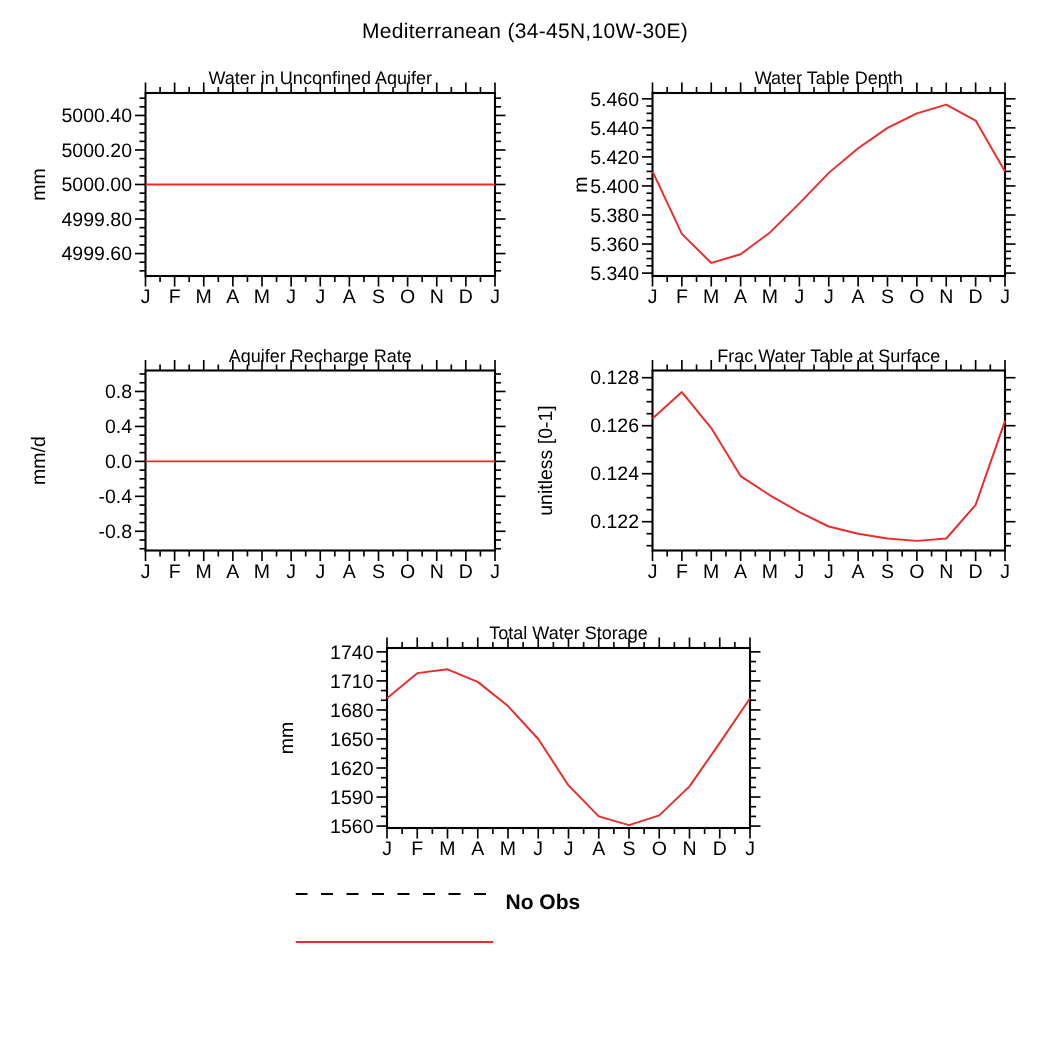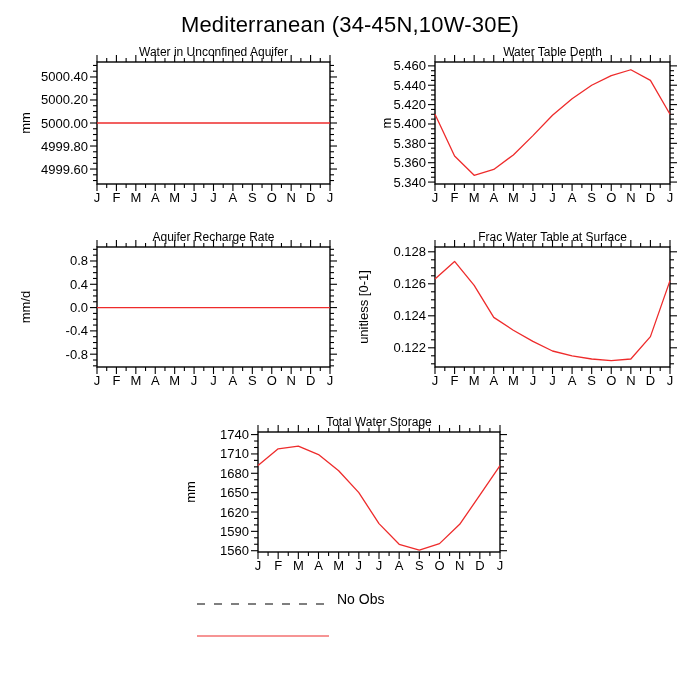--- a/index.html
+++ b/index.html
@@ -1,23 +1,23 @@
 <!DOCTYPE html>
 <html><head>
 <meta charset="utf-8">
 <style>
   html,body{margin:0;padding:0;background:#ffffff;}
   body{font-family:"Liberation Sans", sans-serif; color:#000;}
   .canvas{position:relative;width:700px;height:700px;background:#fff;overflow:hidden;}
   .page-title{position:absolute;left:0;right:0;top:12px;text-align:center;
-              font-size:22px;letter-spacing:0.2px;}
+              font-size:14px;letter-spacing:0.2px;}
   svg text{font-family:"Liberation Sans", sans-serif;fill:#000;}
   .plots{position:absolute;left:0;top:0;}
   .legend{position:absolute;left:197px;top:593px;}
-  .legend-row{display:flex;align-items:flex-end;height:14px;margin-bottom:18px;}
+  .legend-row{display:flex;align-items:flex-start;height:14px;margin-bottom:18px;font-weight:bold;}
   .legend-row .sample{width:132px;height:6px;flex:0 0 auto;}
   .legend-row .lab{margin-left:8px;font-size:14px;white-space:nowrap;}
 </style>
 </head>
 <body>
 
 <div class="canvas">
   <div class="page-title">Mediterranean (34-45N,10W-30E)</div>
 
   <svg class="plots" id="plots" width="700" height="700">

